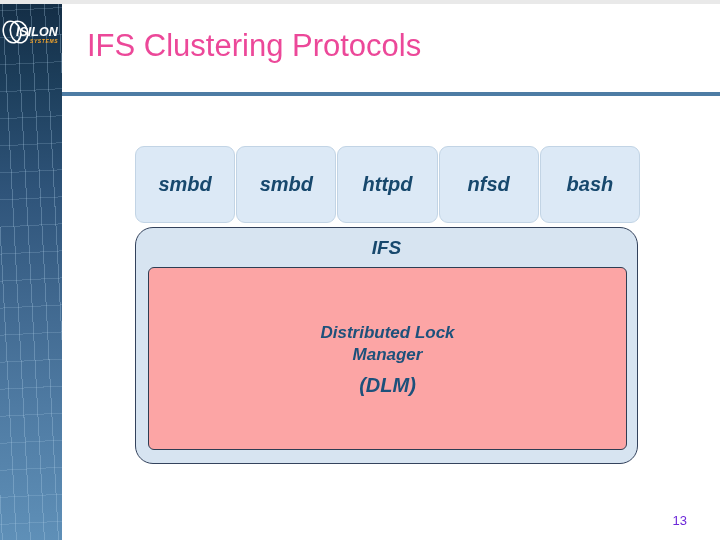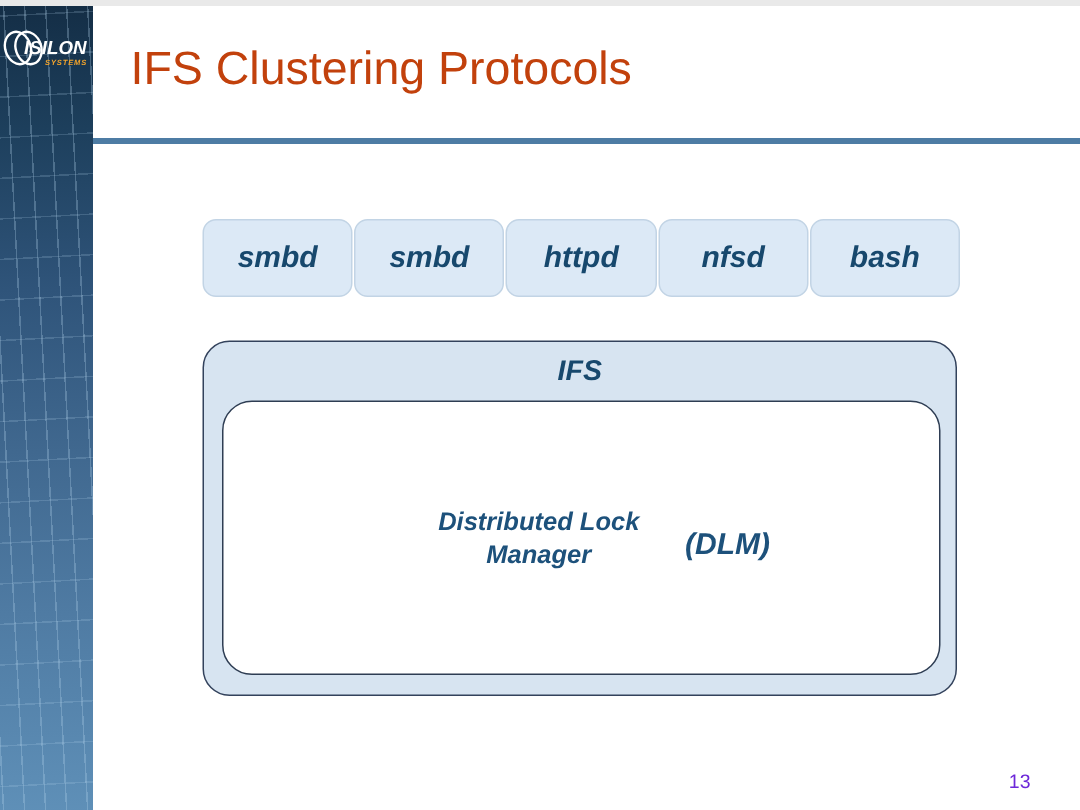--- a/index.html
+++ b/index.html
@@ -25,29 +25,29 @@
       repeating-linear-gradient(0deg,  rgba(180,212,236,.20) 0 1px, transparent 1px 27px);
     transform:rotate(-3deg);
   }
   .logo{
     position:absolute;left:2px;top:12px;width:58px;height:34px;z-index:2;
   }
   
   .title{
     position:absolute;left:87px;top:24px;
     font-size:31px;line-height:36px;font-weight:400;
-    color:#c2410c;margin:0;white-space:nowrap;
+    color:#ec4899;margin:0;white-space:nowrap;
   }
   .rule{
     position:absolute;left:62px;top:88px;width:658px;height:4px;
     background:#4d7ca4;
   }
   
   .proto-row{
-    position:absolute;left:135px;top:142px;width:505px;height:52px;
+    position:absolute;left:135px;top:142px;width:505px;height:77px;
     display:flex;gap:1px;
   }
   .proto-box{
     flex:1;
     background:#dce9f6;
     border:1px solid #c2d4e5;
     border-radius:9px;
     display:flex;align-items:center;justify-content:center;
     font-weight:bold;font-style:italic;font-size:20px;color:#17486d;
   }
@@ -63,24 +63,24 @@
     text-align:center;
     padding-top:9px;
     font-weight:bold;font-style:italic;font-size:19px;color:#17486d;
   }
   .modules{
     position:absolute;left:12px;right:10px;top:39px;bottom:13px;
     display:flex;gap:23px;
   }
   .module{
     flex:1;
-    background:#ffffff;
+    background:#fca5a5;
     border:1px solid #2e3d53;
-    border-radius:20px;
-    display:flex;flex-direction:row;align-items:center;justify-content:center;
+    border-radius:6px;
+    display:flex;flex-direction:column;align-items:center;justify-content:center;
     text-align:center;
   }
   .module-name{
     font-weight:bold;font-style:italic;font-size:17px;line-height:22px;
     color:#1d517b;max-width:195px;
   }
   .module-abbr{
     font-weight:bold;font-style:italic;font-size:20px;line-height:22px;
     color:#1d517b;margin-top:8px;
   }

